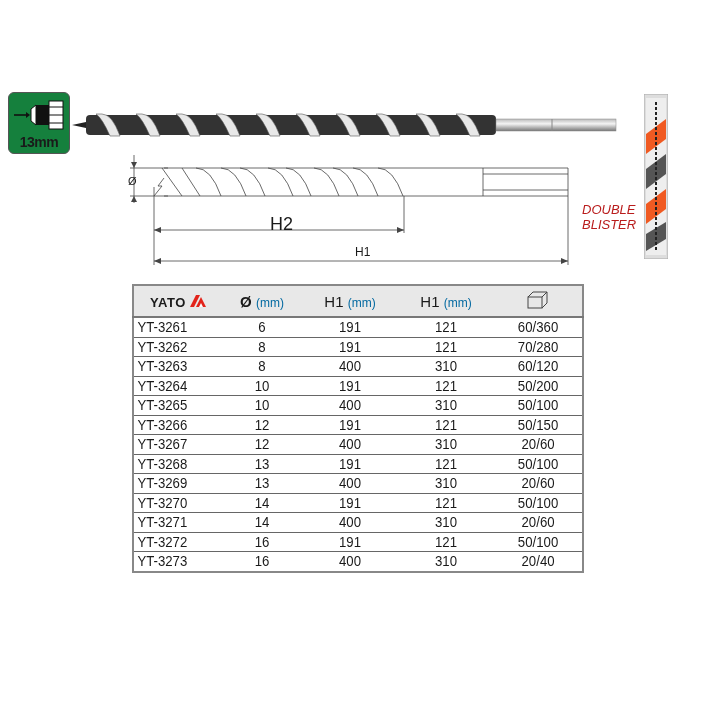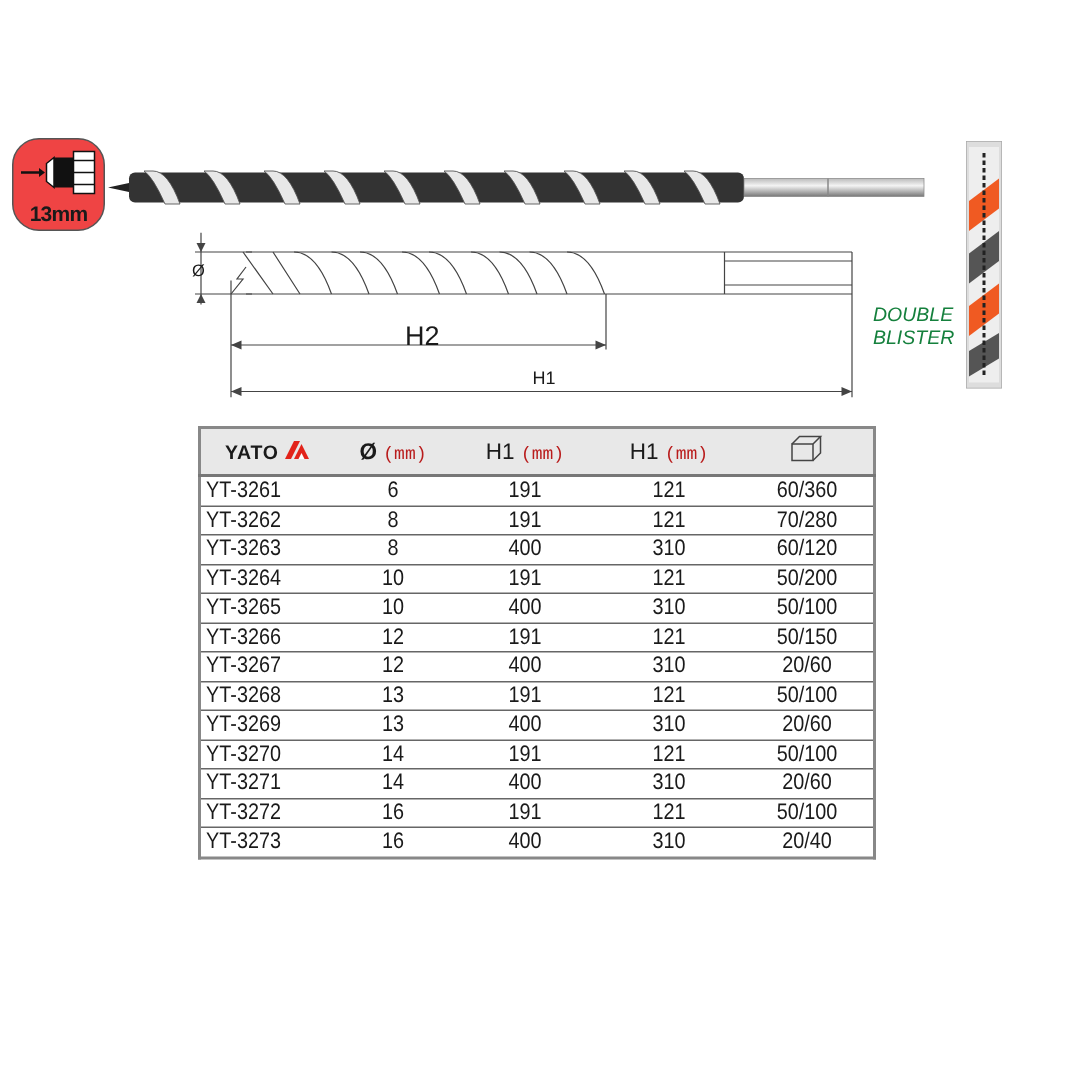--- a/index.html
+++ b/index.html
@@ -1,27 +1,27 @@
 <!DOCTYPE html>
 <html><head>
 <meta charset="utf-8">
 <style>
   html,body{margin:0;padding:0;background:#fff;}
   body{width:720px;height:720px;position:relative;overflow:hidden;font-family:"Liberation Sans",sans-serif;color:#1a1a1a;}
   .abs{position:absolute;}
-  #chuck-box{left:8px;top:92px;width:60px;height:60px;border:1.5px solid #555;border-radius:18px;background:#ef4444;}
+  #chuck-box{left:8px;top:92px;width:60px;height:60px;border:1.5px solid #555;border-radius:6px;background:#15803d;}
   #chuck-label{position:absolute;left:0;right:0;bottom:3px;text-align:center;font-size:14px;font-weight:bold;letter-spacing:-0.5px;}
-  #blister-label{left:582px;top:202px;font-size:13px;font-style:italic;line-height:15px;color:#15803d;}
+  #blister-label{left:582px;top:202px;font-size:13px;font-style:italic;line-height:15px;color:#b91c1c;}
   #package{left:644px;top:94px;width:24px;height:165px;}
   #spec-table{position:absolute;left:132px;top:284px;width:452px;border-collapse:collapse;border:2px solid #888;font-family:"Liberation Sans Narrow","Liberation Sans",sans-serif;}
   #spec-table thead tr{background:#e8e8e8;height:32px;}
   #spec-table th{font-weight:normal;font-size:15px;border-bottom:2px solid #777;padding:0;text-align:center;}
   #spec-table td{font-size:15px;text-align:center;height:18.5px;padding:0;border-bottom:1px solid #666;line-height:18px;transform:scaleX(0.88);}
   #spec-table td.code{text-align:left;padding-left:4px;transform-origin:left center;}
-  .mm{font-size:12px;color:#b91c1c;font-family:Liberation Mono, monospace;}
+  .mm{font-size:12px;color:#0369a1;}
   .brand{font-weight:900;font-size:13px;letter-spacing:0.5px;}
 </style>
 </head>
 <body>
 
 <div id="chuck-box" class="abs">
   <svg width="60" height="40" viewBox="0 0 60 40" style="position:absolute;left:0;top:2px;">
     <line x1="5" y1="20" x2="17" y2="20" stroke="#111" stroke-width="1.6"></line>
     <polygon points="17,17 21,20 17,23" fill="#111"></polygon>
     <polygon points="22,14 27,10 27,30 22,26" fill="#fff" stroke="#111" stroke-width="1"></polygon>

